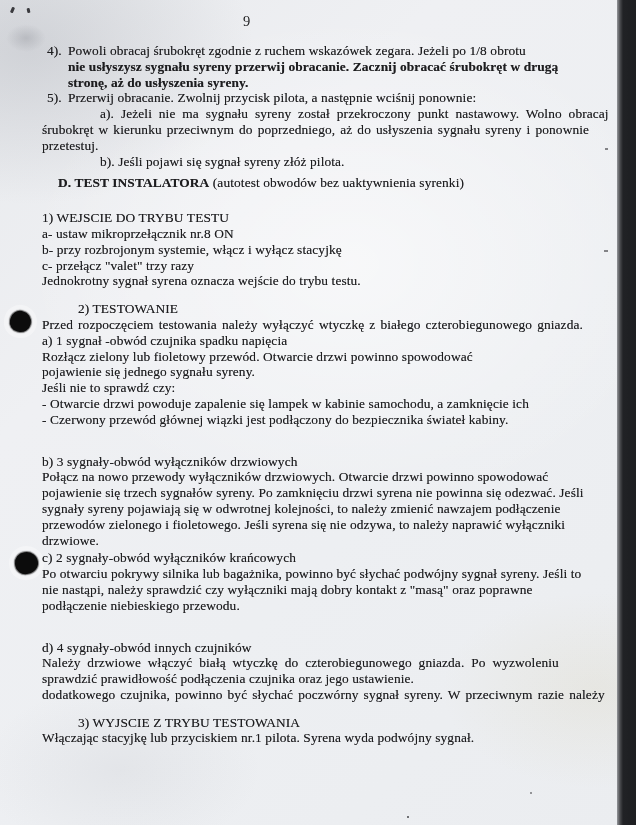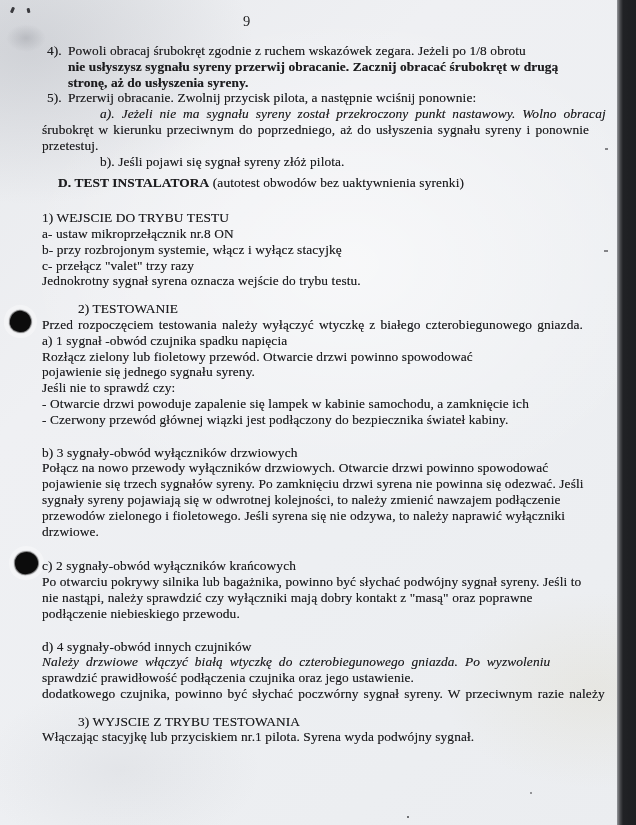--- a/index.html
+++ b/index.html
@@ -20,24 +20,24 @@
   .pagenum{position:absolute;left:243px;top:13px;font-size:14.5px;letter-spacing:.3px;}
   .content{position:absolute;left:42px;top:43px;width:554px;font-size:13.4px;line-height:15.8px;
     letter-spacing:.1px;text-shadow:0 0 .5px rgba(35,35,40,.55);}
   .ln{white-space:nowrap;}
   .row{display:flex;}
   .mark{flex:none;width:26px;padding-left:5px;box-sizing:border-box;}
   .ind26{padding-left:26px;font-weight:bold;}
   .ind58{padding-left:58px;}
   .b{font-weight:bold;}
   .ws1{word-spacing:1.6px;}
-  .ws2{word-spacing:3.4px;font-style:italic;}
+  .ws2{word-spacing:3.4px;}
   .gap6{margin-top:6px;margin-left:16px;}
-  .gap9{margin-top:19px;}
-  .gap10{margin-top:17px;}
+  .gap9{margin-top:2px;}
+  .gap10{margin-top:26px;}
   .gap12{margin-top:12px;margin-left:36px;}
   .after-head{margin-top:19px;}
   .dot{position:absolute;background:#0c0c0c;border-radius:48% 52% 50% 46%;
     box-shadow:0 0 1px 1px rgba(12,12,12,.55), 0 0 0 6px rgba(255,255,255,.35);}
   .dot1{left:10px;top:311px;width:21px;height:21px;transform:rotate(12deg);}
   .dot2{left:15px;top:552px;width:23px;height:22px;transform:rotate(-8deg);}
   .speck{position:absolute;background:#3a3a3e;}
   .sp1{left:11px;top:7px;width:3px;height:6px;transform:rotate(24deg);border-radius:1px;}
   .sp2{left:27px;top:8px;width:3px;height:5px;transform:rotate(-12deg);border-radius:1px;}
   .sp3{left:605px;top:148px;width:3px;height:2px;opacity:.6;}

